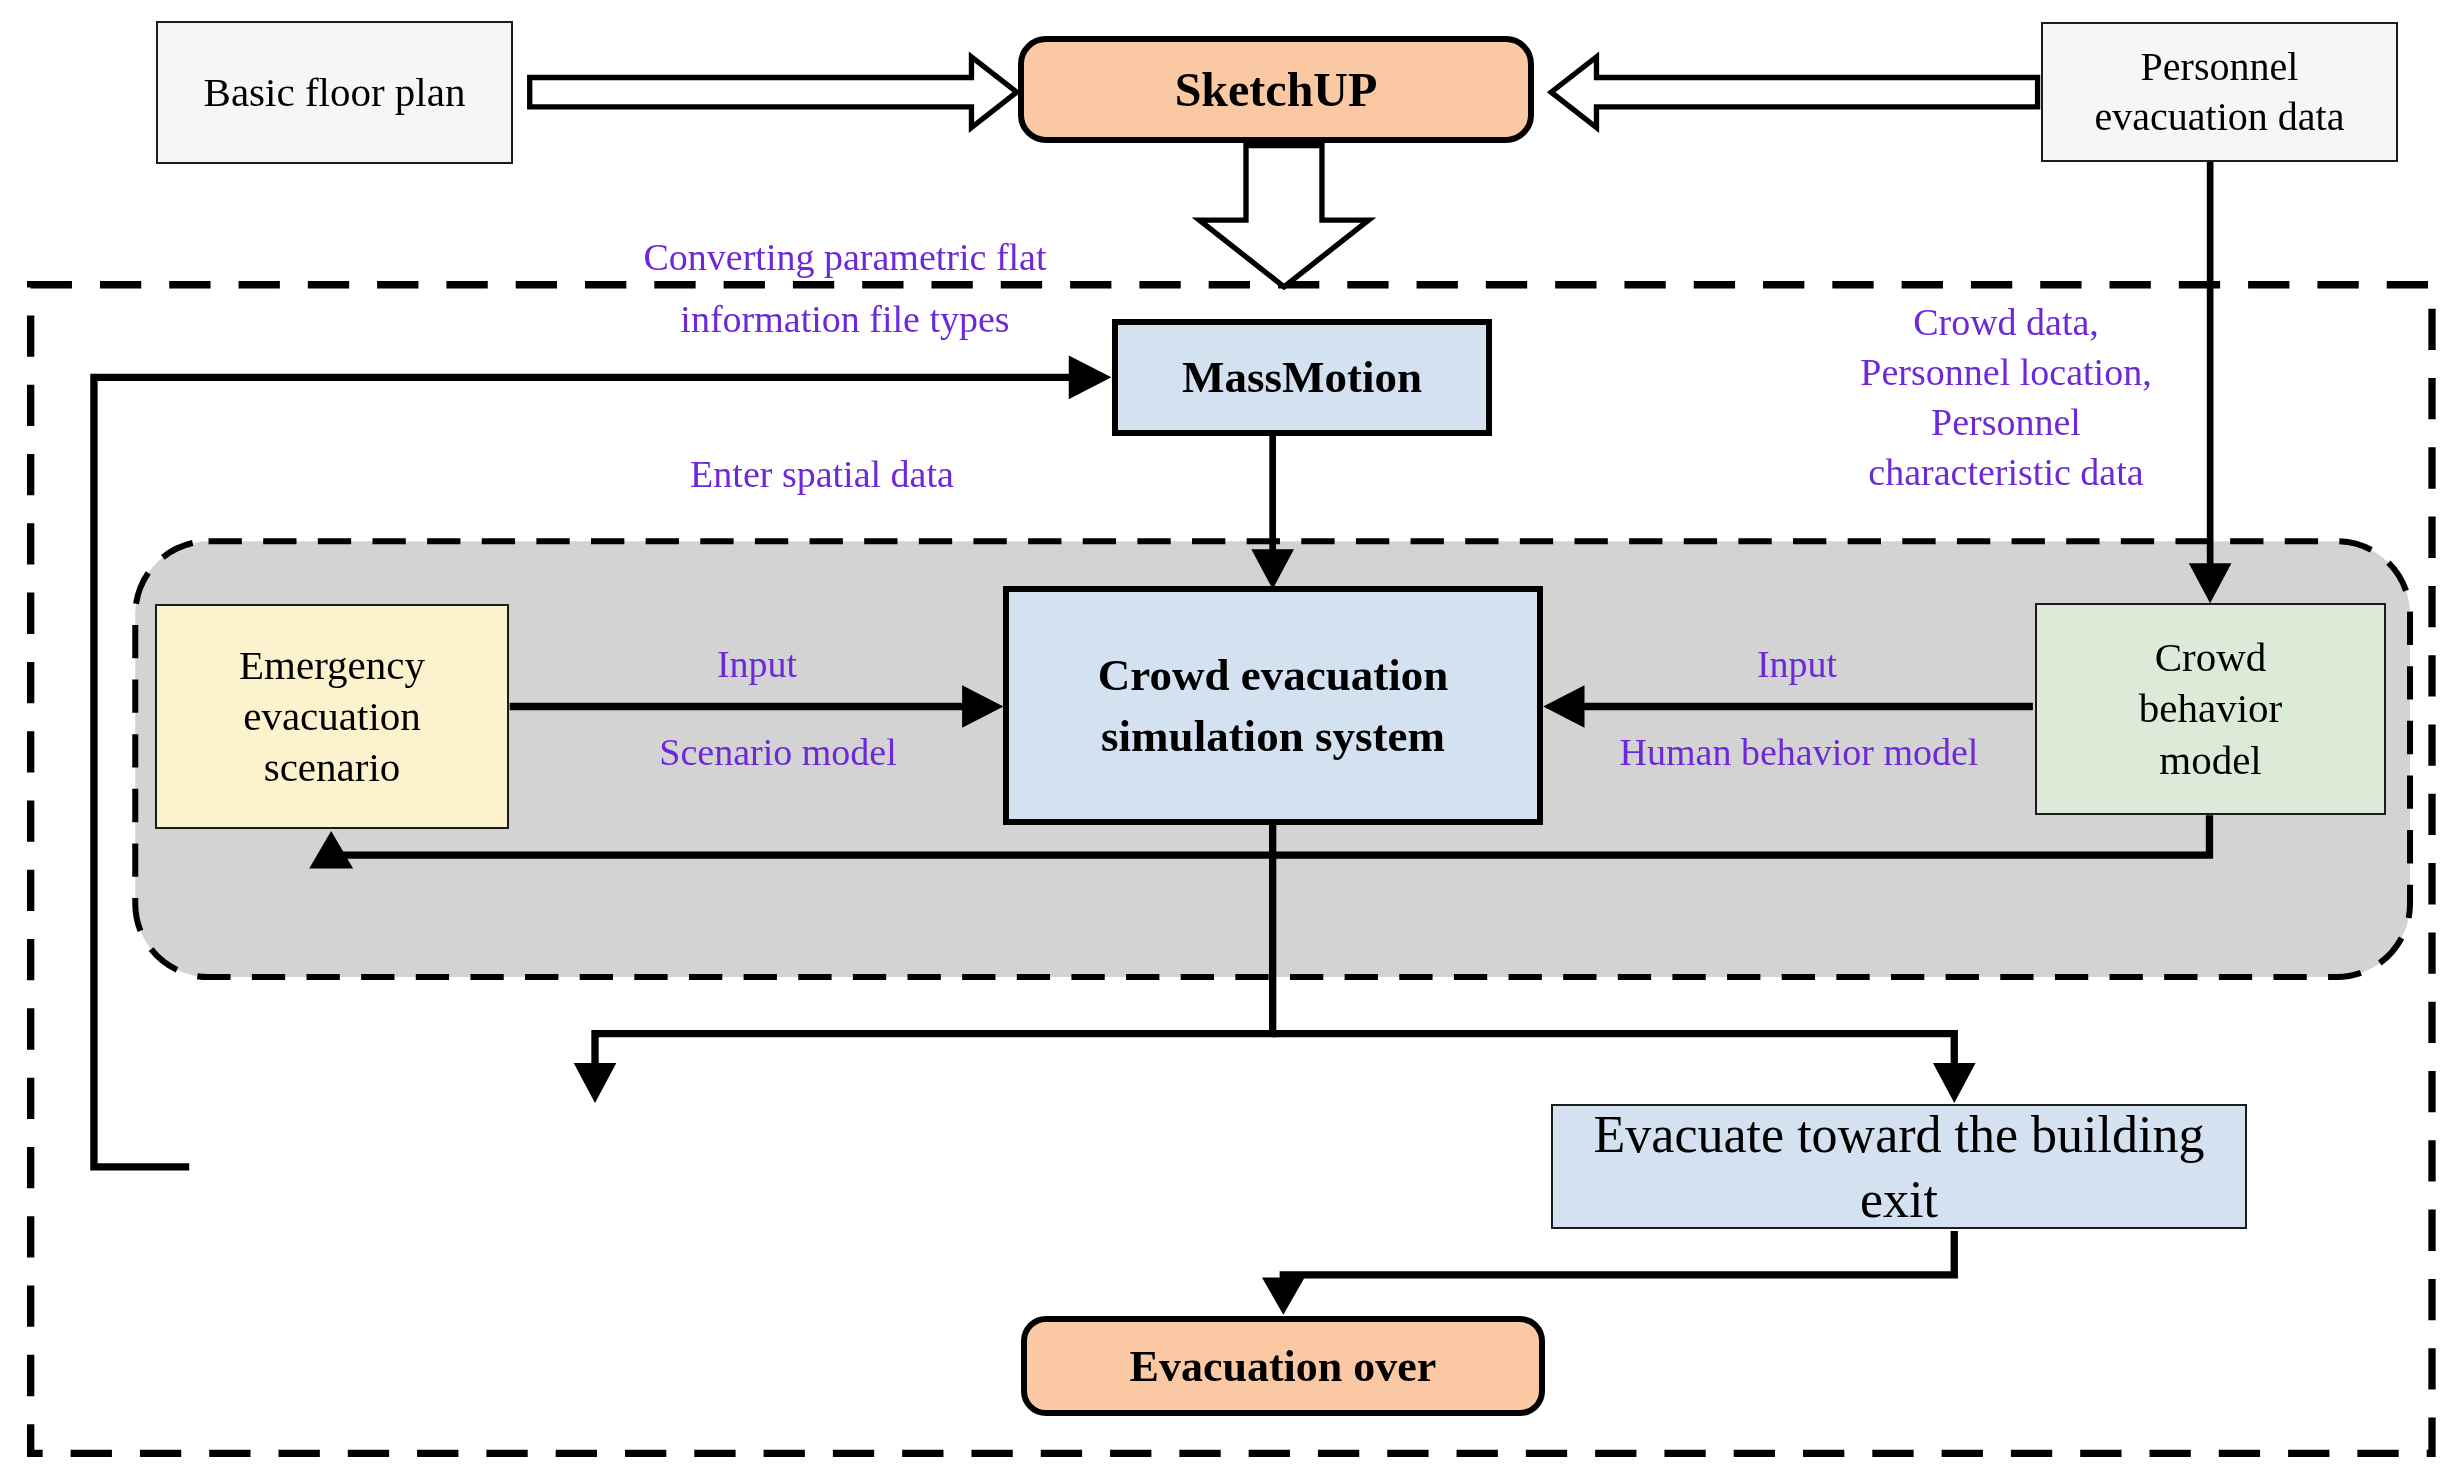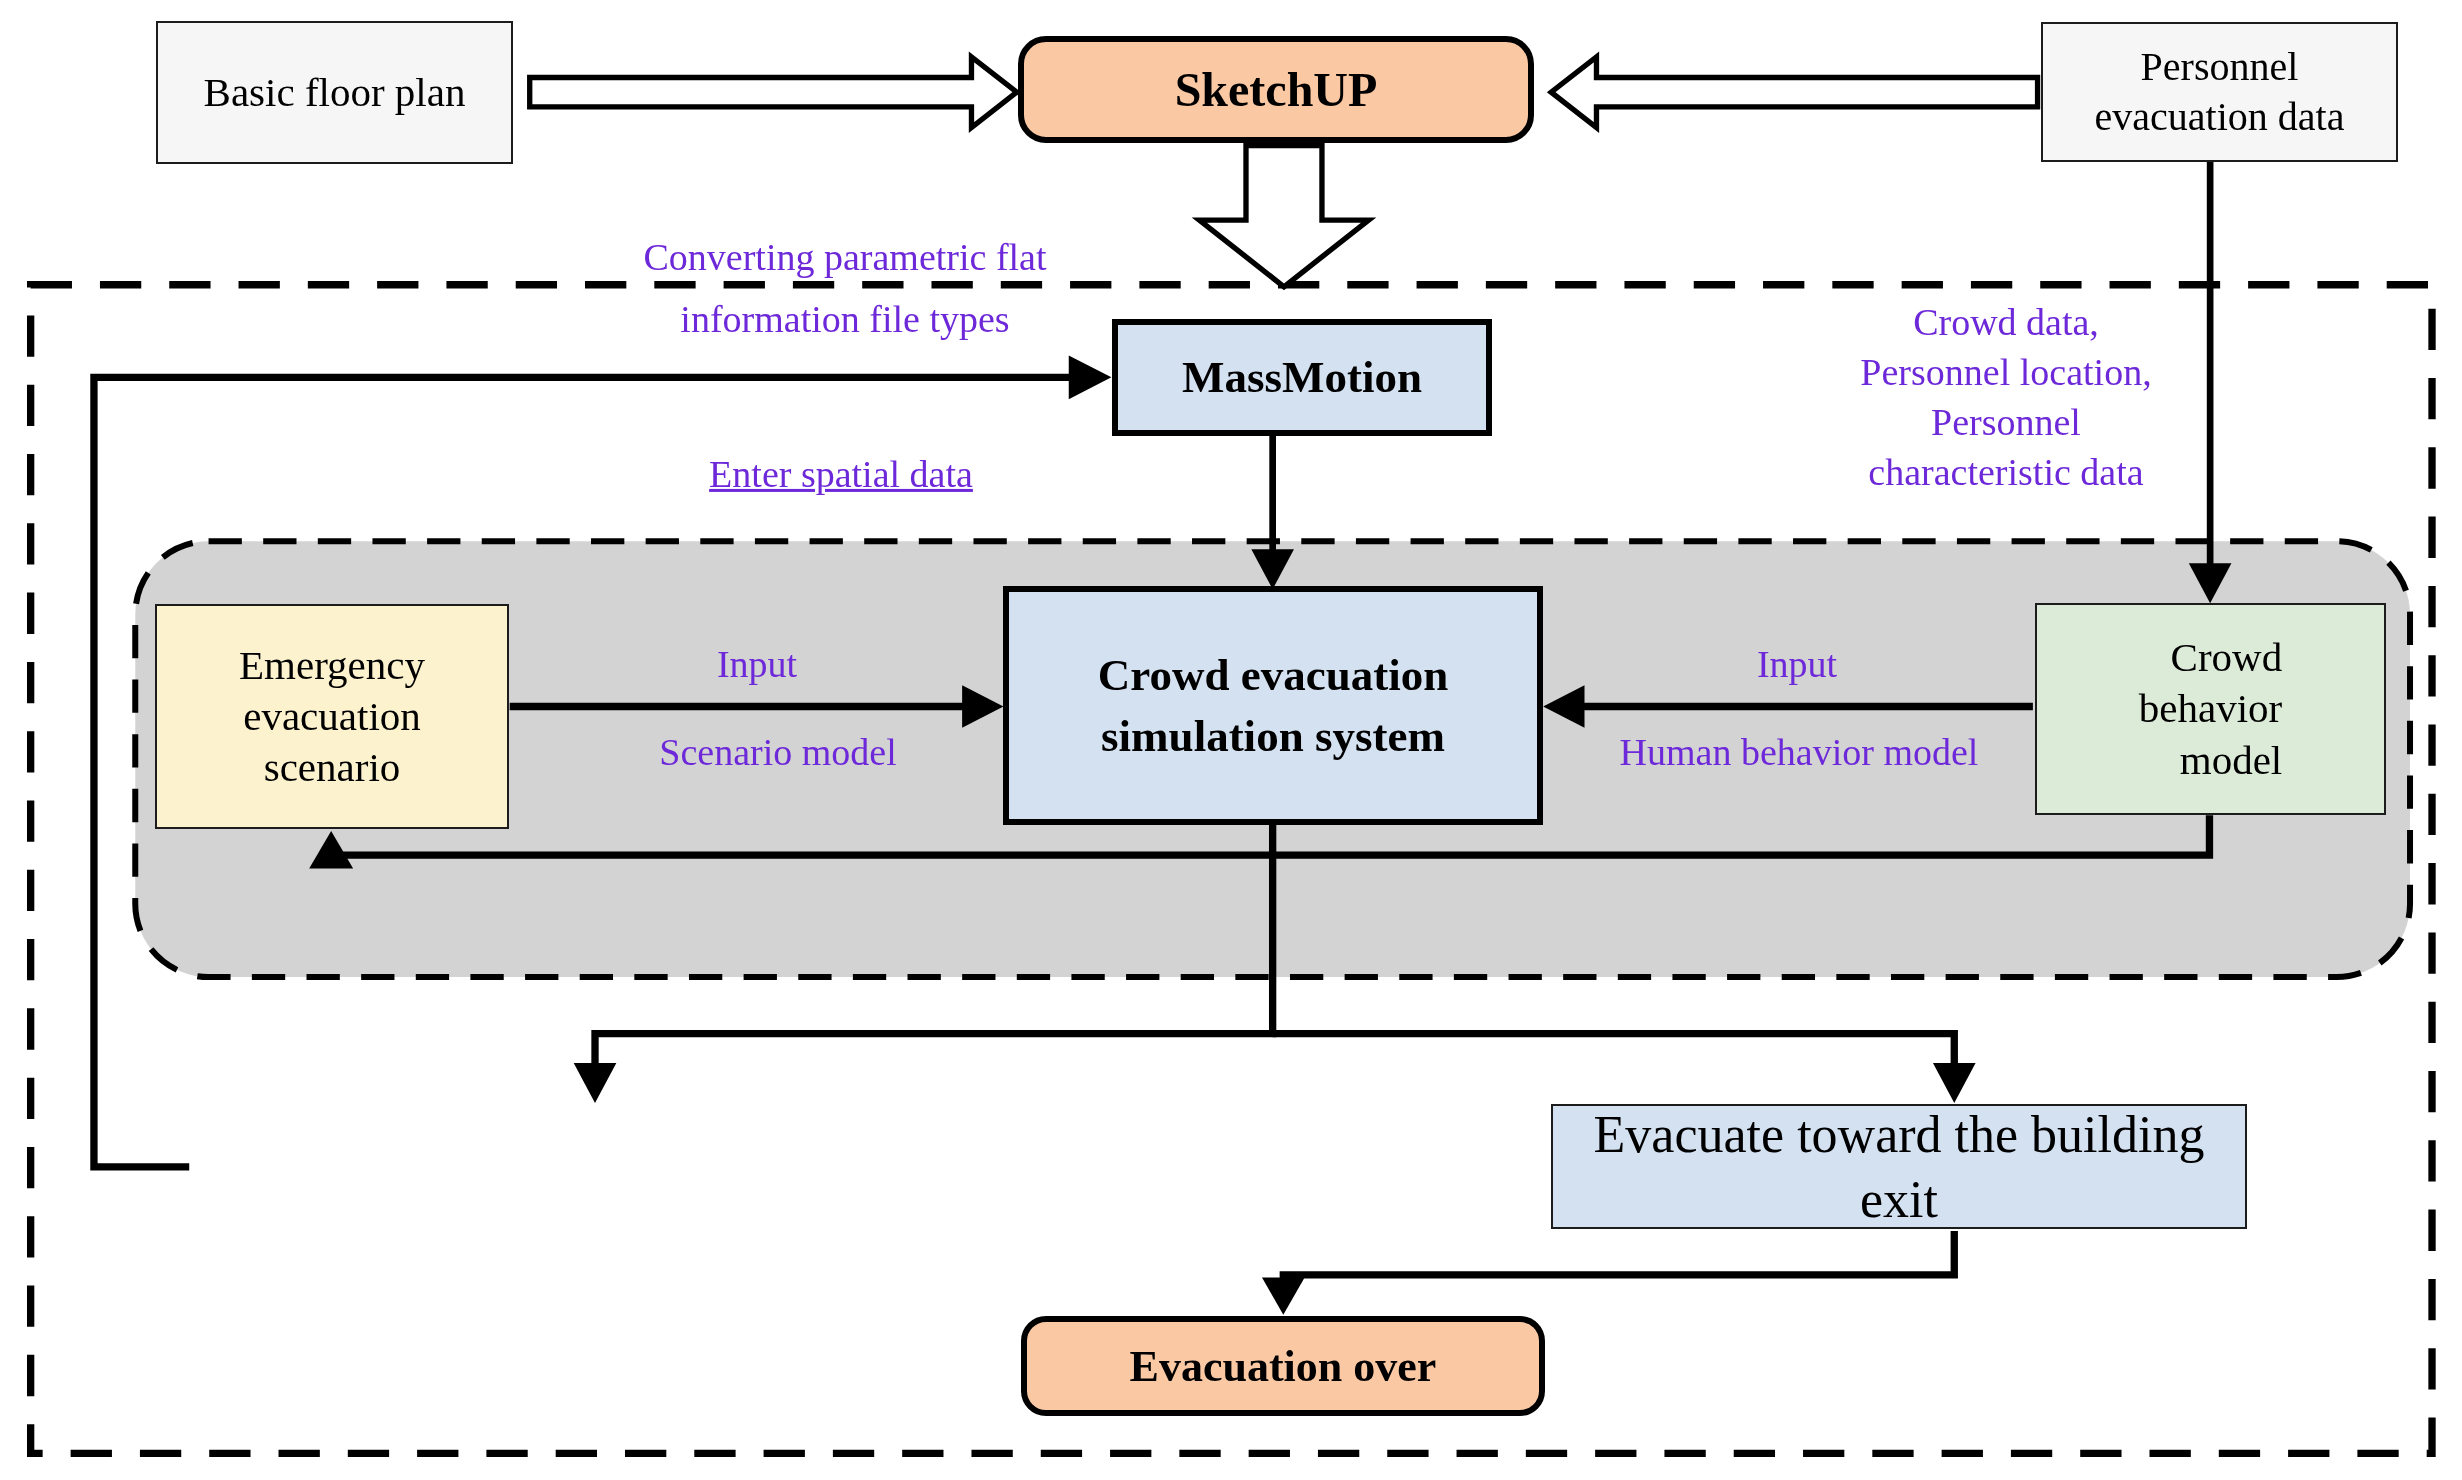--- a/index.html
+++ b/index.html
@@ -24,28 +24,28 @@
     position:absolute; z-index:3; transform:translate(-50%,-50%);
     text-align:center; white-space:pre-line; font-size:38px; line-height:1.32; color:#6d28d9;
   }
   
   .n-basic      {left:156px;  top:20.7px;   width:357px;  height:143px; font-size:41px;}
   .n-sketchup   {left:1018px; top:36px;   width:516px;  height:107px; background:var(--peach); border-radius:28px; font-size:48px; font-weight:bold;}
   .n-personnel  {left:2041px; top:22px;   width:357px;  height:140px; font-size:40px;}
   .n-massmotion {left:1112px; top:319px;  width:380px;  height:117px; background:var(--light-blue); font-size:45px; font-weight:bold;}
   .n-scenario   {left:155px;  top:604px;  width:354px;  height:225px; background:var(--cream); border:2.7px solid #1c1c1c; font-size:41px;}
   .n-simsys     {left:1003px; top:586px;  width:540px;  height:239px; background:var(--light-blue); font-size:45px; font-weight:bold; line-height:1.35;}
-  .n-behavior   {left:2035px; top:603px;  width:351px;  height:212px; background:var(--light-green); border:2.7px solid #1c1c1c; font-size:41px;text-align:right;}
+  .n-behavior   {left:2035px; top:603px;  width:351px;  height:212px; background:var(--light-green); border:2.7px solid #1c1c1c; font-size:41px;}
   .n-didnot     {left:189px;  top:1104px; width:810px; height:125px; font-size:43px; line-height:1.3;}
   .n-evacexit   {left:1551px; top:1104px; width:696px; height:125px; background:var(--light-blue); border:2.7px solid #1c1c1c; font-size:52px;}
   .n-evacover   {left:1021px; top:1316px; width:524px;  height:100px; background:var(--peach); border-radius:25px; font-size:44px; font-weight:bold;}
   
   .a-conv1   {left:845px; top:257px;}
   .a-conv2   {left:845px; top:311px;margin-top:8px;}
-  .a-spatial {left:841px; top:474px;text-decoration:underline;}
+  .a-spatial {left:822px; top:474px;}
   .a-speed   {left:2006px; top:397px;}
   .a-inputL  {left:757px; top:664px;}
   .a-scen    {left:778px; top:752px;}
   .a-inputR  {left:1797px; top:664px;}
   .a-human   {left:1799px; top:752px;}
   .a-inter   {left:1821px; top:922px; line-height:1.28;}
 </style>
 </head>
 <body>
 

